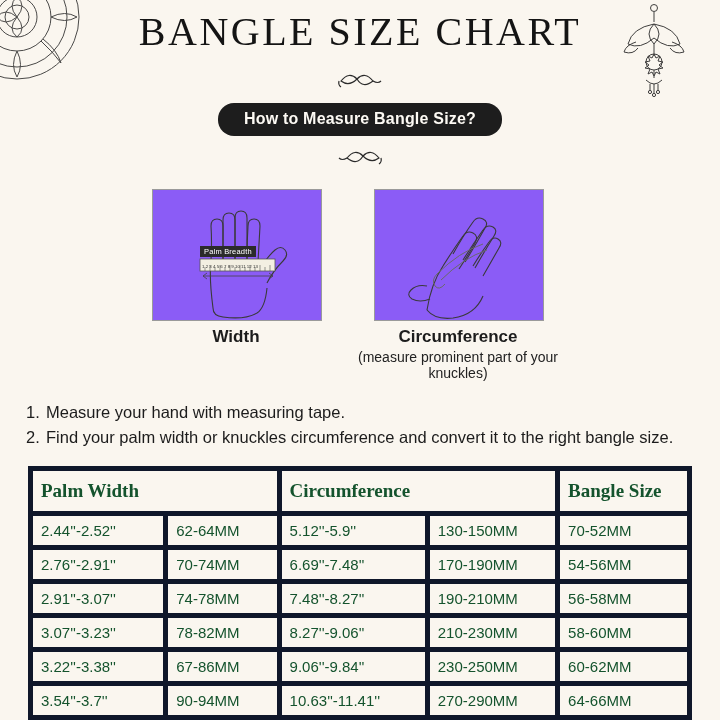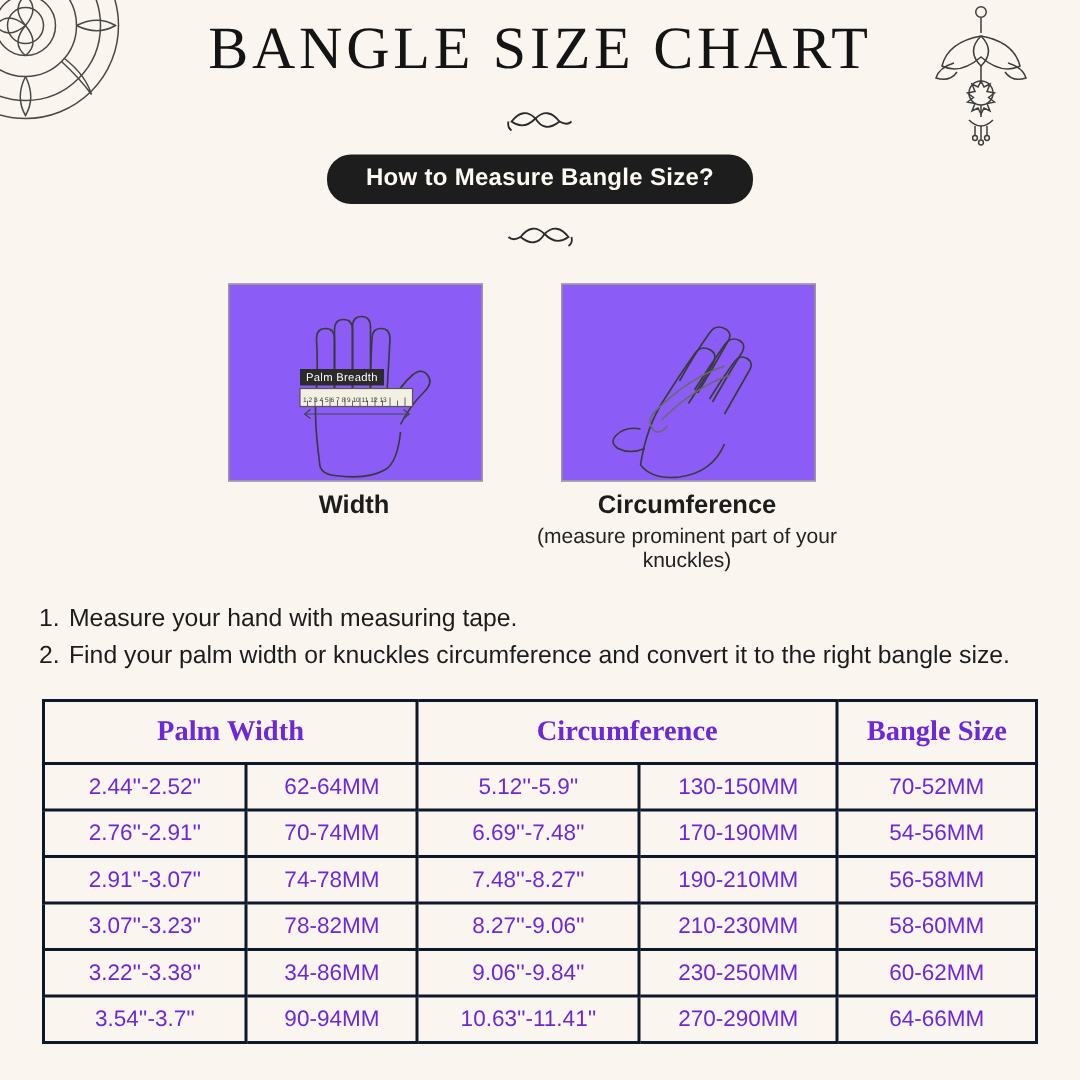--- a/index.html
+++ b/index.html
@@ -131,25 +131,25 @@
   .inst-txt { flex: 1; }
 
   
   table {
     border-collapse: collapse;
     margin: 16px auto 0 auto;
     width: 664px;
     background: transparent;
   }
   th, td {
-    border: 2px solid #0f172a;
+    border: 5px solid #0f172a;
     font-size: 15px;
     padding: 6px 8px;
-    text-align: center;
-    color: #6d28d9;
+    text-align: left;
+    color: #14532d;
   }
   th {
     font-family: "Liberation Serif", serif;
     font-size: 19px;
     font-weight: bold;
     padding: 9px 8px;
   }
   td { font-family: "Liberation Sans", sans-serif; margin-left: 42px; }
   .col-a { width: 128px; }
   .col-b { width: 110px; }
@@ -341,21 +341,21 @@
     </tr>
     <tr>
       <td>3.07''-3.23''</td>
       <td>78-82MM</td>
       <td>8.27''-9.06''</td>
       <td>210-230MM</td>
       <td>58-60MM</td>
     </tr>
     <tr>
       <td>3.22''-3.38''</td>
-      <td>34-86MM</td>
+      <td>67-86MM</td>
       <td>9.06''-9.84''</td>
       <td>230-250MM</td>
       <td>60-62MM</td>
     </tr>
     <tr>
       <td>3.54''-3.7''</td>
       <td>90-94MM</td>
       <td>10.63''-11.41''</td>
       <td>270-290MM</td>
       <td>64-66MM</td>

